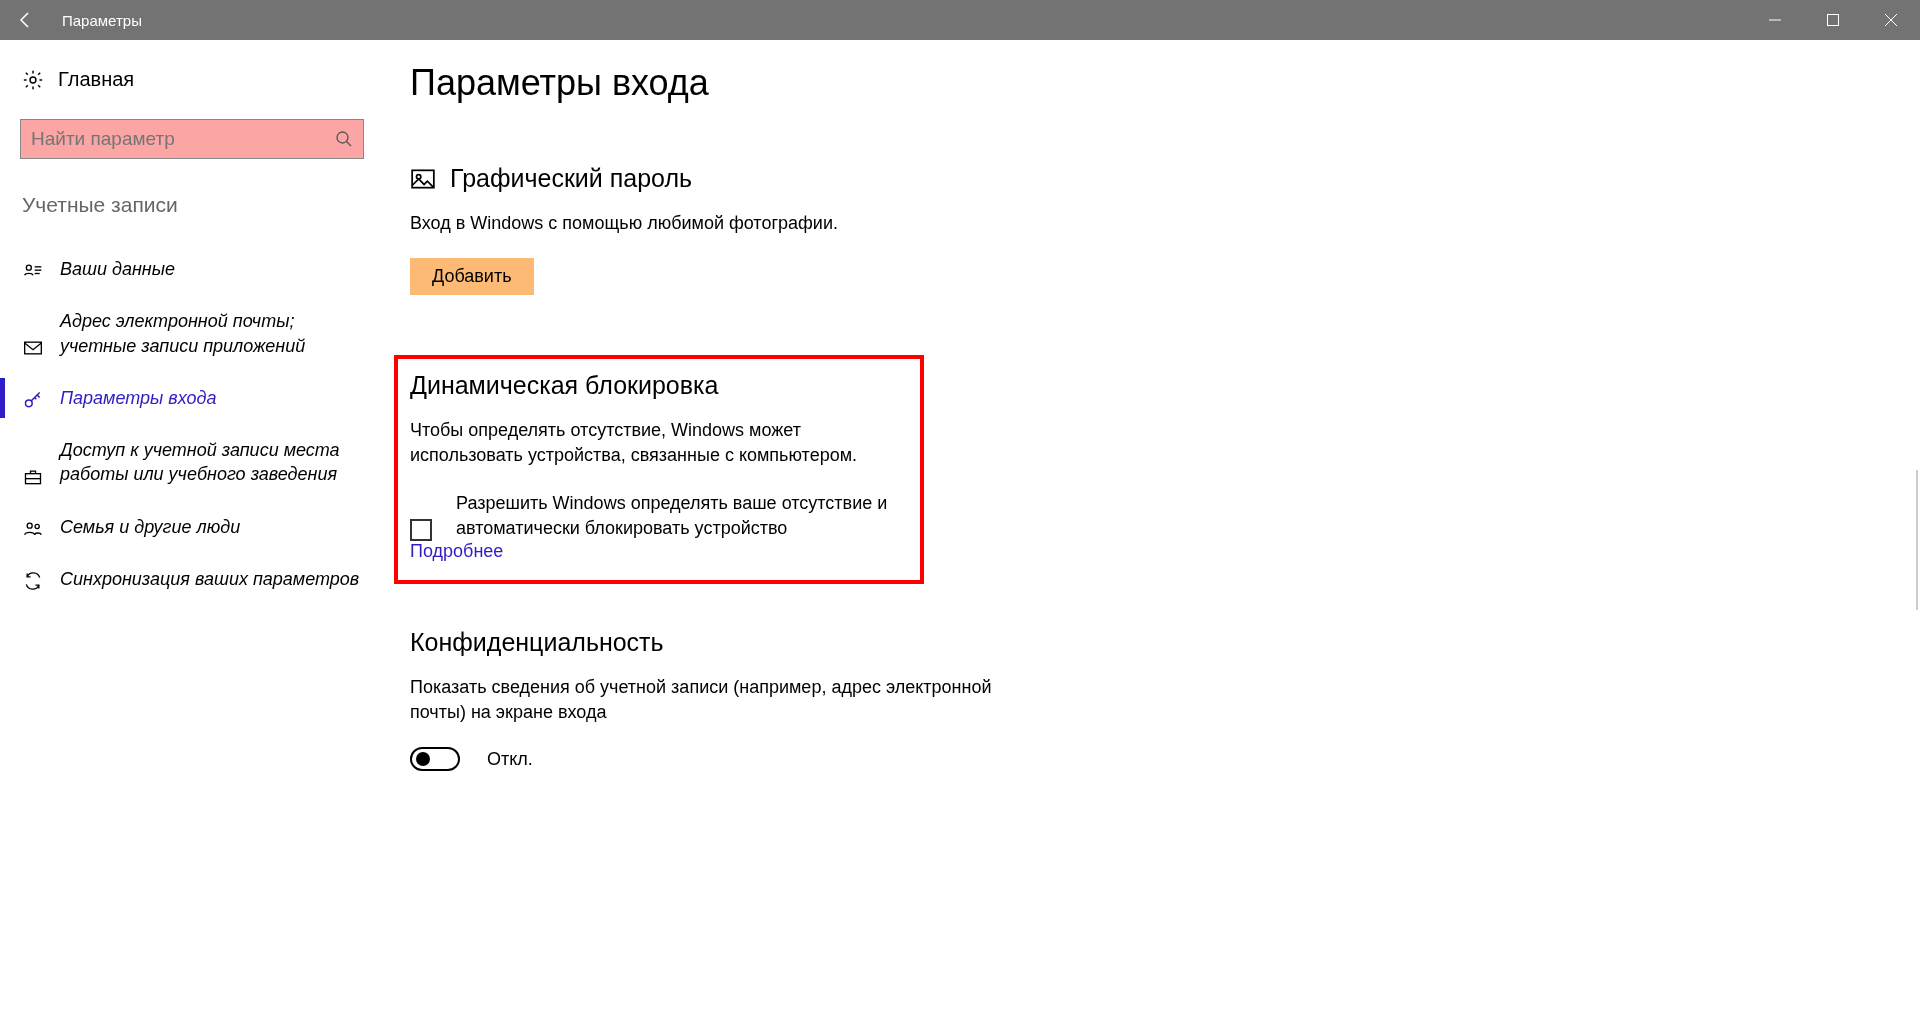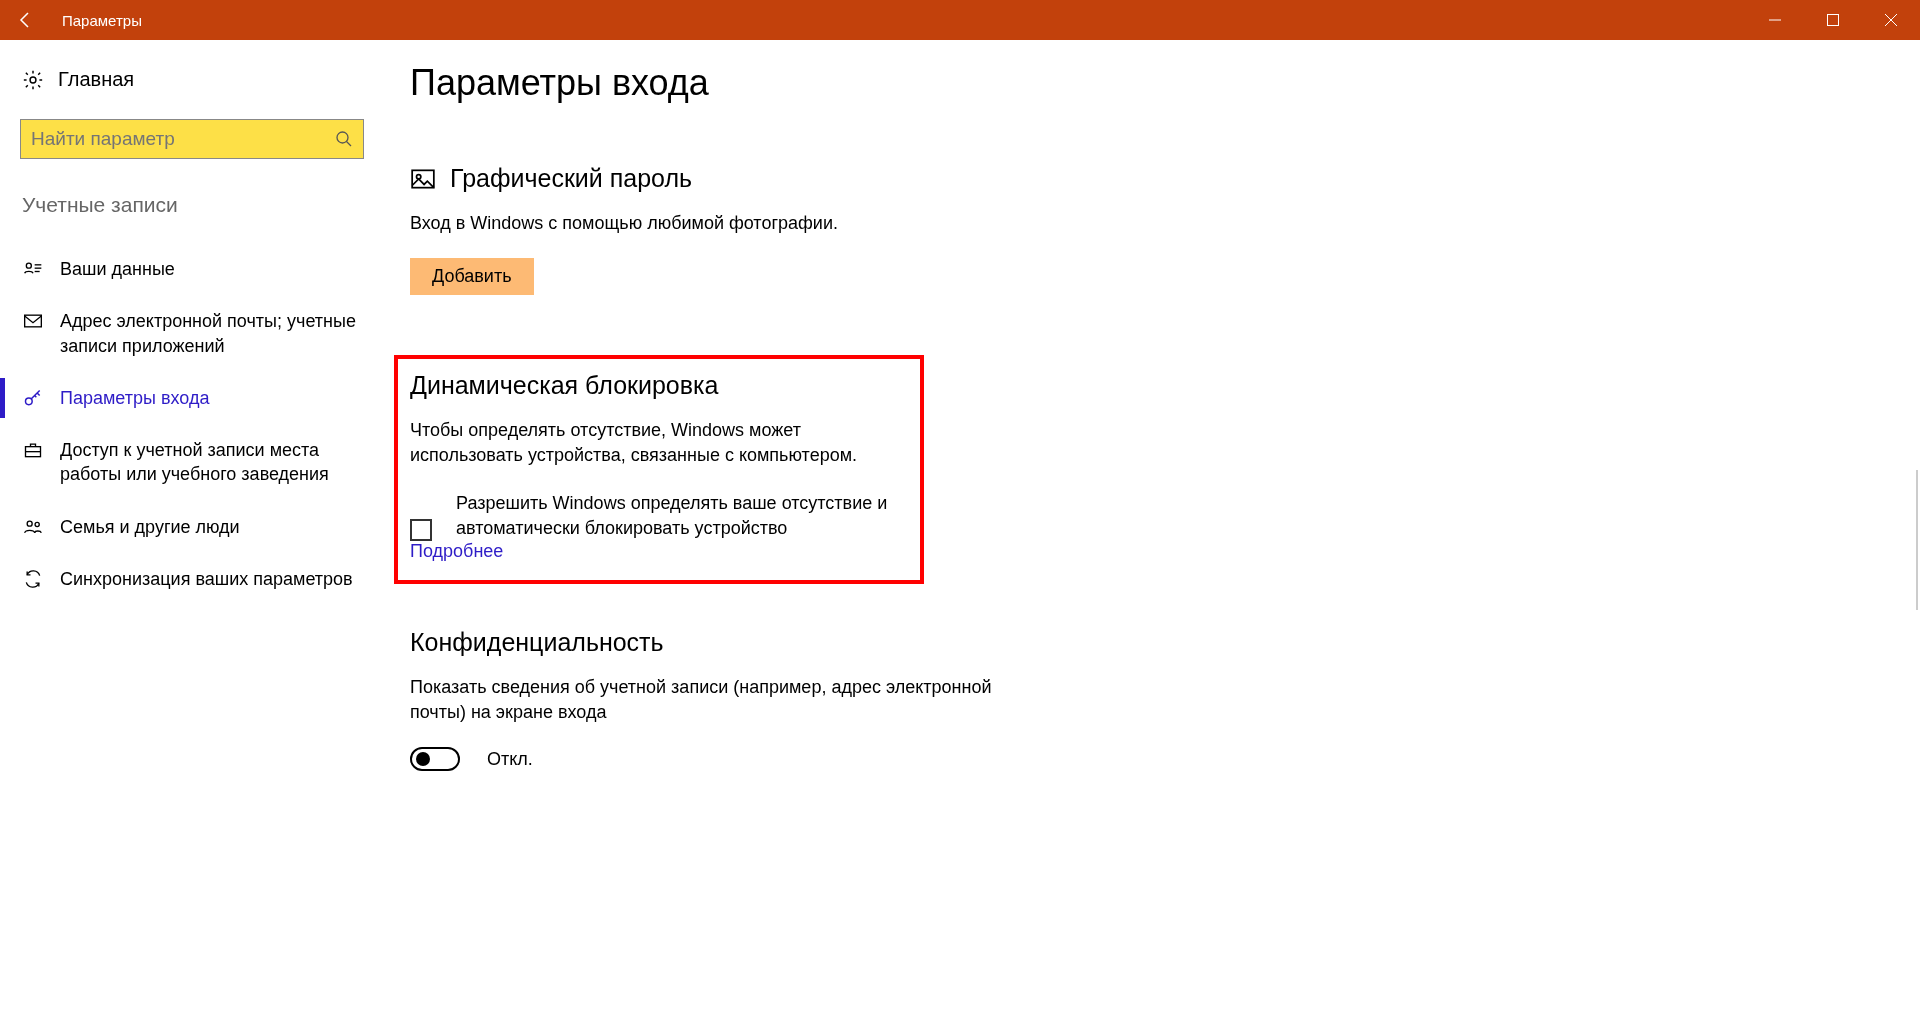--- a/index.html
+++ b/index.html
@@ -1,36 +1,36 @@
 <!DOCTYPE html>
 <html><head>
 <meta charset="utf-8">
 <style>
   * { box-sizing: border-box; margin: 0; padding: 0; }
   html, body { width: 1920px; height: 1018px; font-family: "Segoe UI", Arial, sans-serif; background: #fff; color: #000; overflow: hidden; }
   
-  .titlebar { height: 40px; background: #c2410c; display: flex; align-items: center; color: #fff; }
+  .titlebar { height: 40px; background: #737373; display: flex; align-items: center; color: #fff; }
   .titlebar .back { width: 52px; height: 40px; display: flex; align-items: center; justify-content: center; }
   .titlebar .title { font-size: 15px; margin-left: 10px; }
   .titlebar .spacer { flex: 1; }
   .titlebar .winbtns { display: flex; }
   .titlebar .winbtn { width: 58px; height: 40px; display: flex; align-items: center; justify-content: center; }
   .titlebar svg { stroke: #fff; }
   
   .body { display: flex; height: calc(1018px - 40px); }
   .sidebar { width: 390px; padding: 28px 20px 0 20px; }
   .content { flex: 1; padding: 22px 0 0 20px; position: relative; }
   
   .home-row { display: flex; align-items: center; gap: 14px; margin-bottom: 28px; margin-left: 2px; }
   .home-row .label { font-size: 20px; }
-  .search { width: 344px; height: 40px; border: 1px solid #888; background: #fde047; display: flex; align-items: center; padding: 0 10px; margin-bottom: 34px; }
+  .search { width: 344px; height: 40px; border: 1px solid #888; background: #fca5a5; display: flex; align-items: center; padding: 0 10px; margin-bottom: 34px; }
   .search input { flex: 1; border: none; outline: none; font-size: 19px; color: #555; background: transparent; }
   .group-title { font-size: 21px; color: #666; margin-bottom: 26px; margin-left: 2px; }
   .nav { list-style: none; }
-  .nav li { display: flex; align-items: flex-start; gap: 16px; padding: 14px 2px; cursor: default; }
+  .nav li { display: flex; align-items: flex-end; gap: 16px; padding: 14px 2px; cursor: default; font-style: italic; }
   .nav li .icon { width: 22px; display: flex; justify-content: center; margin-top: 2px; flex-shrink: 0; }
   .nav li .text { font-size: 18px; line-height: 1.35; max-width: 310px; }
   .nav li.selected { color: #2e1cc7; position: relative; }
   .nav li.selected::before { content: ""; position: absolute; left: -20px; top: 6px; bottom: 6px; width: 5px; background: #2e1cc7; }
   
   h1 { font-size: 36px; font-weight: 400; margin-bottom: 60px; }
   h2 { font-size: 25px; font-weight: 400; margin-bottom: 18px; display: flex; align-items: center; gap: 14px; }
   .section { margin-bottom: 60px; max-width: 640px; }
   .desc { font-size: 18px; margin-bottom: 22px; line-height: 1.4; }
   .btn { display: inline-block; background: #fdba74; border: none; padding: 8px 22px; font-size: 18px; }

